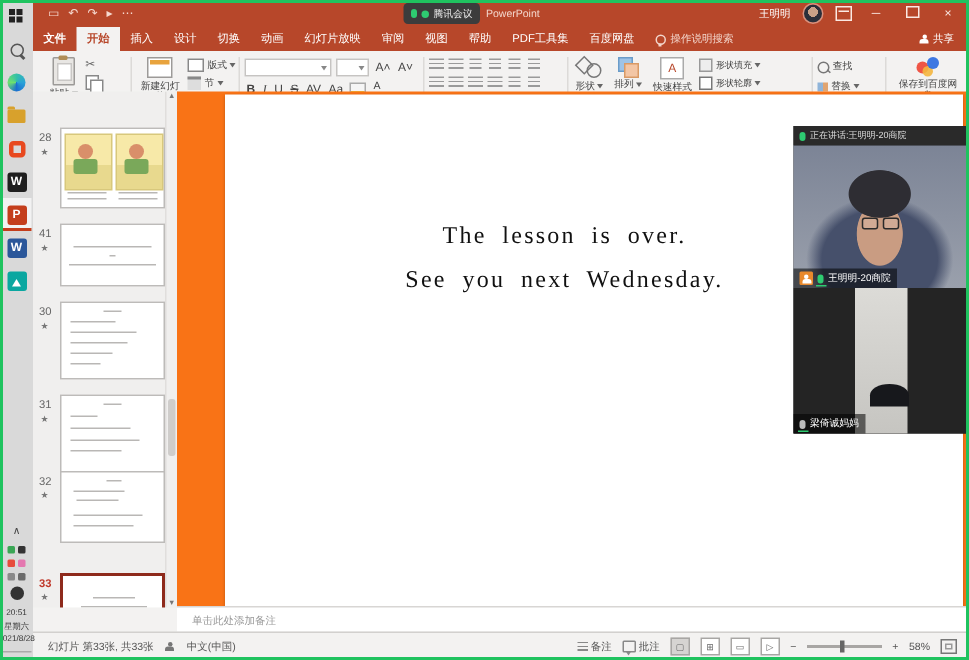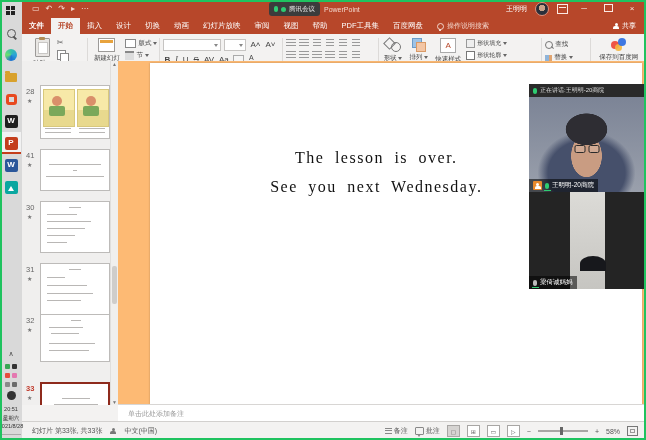--- a/index.html
+++ b/index.html
@@ -133,21 +133,21 @@
   .snum.sel{color:#c0392b;font-weight:bold;}
   .sstar{position:absolute;left:5px;top:12px;font-size:6px;color:#777;}
   .thumbbox{position:absolute;left:18px;top:0;width:70px;background:#fff;border:1px solid #bdbbb9;box-sizing:border-box;}
   .thumbbox.sel{border:2px solid #8e2a1c;}
   .cartoon{position:absolute;top:3px;width:30px;height:36px;background:linear-gradient(#f7e9a8 55%,#e8d98e 55%);border:1px solid #d8c87c;}
   .cartoon::before{content:"";position:absolute;left:8px;top:6px;width:10px;height:10px;border-radius:50%;background:#d98f6a;}
   .cartoon::after{content:"";position:absolute;left:5px;top:16px;width:16px;height:10px;border-radius:2px;background:#7aa85a;}
   .tline{position:absolute;height:2px;background:#b9b7b5;}
   .tline.th{height:1px;}
   
-  .slide-area{position:absolute;left:96px;top:61px;right:0;bottom:35px;background:#fdba74;text-decoration:underline;}
+  .slide-area{position:absolute;left:96px;top:61px;right:0;bottom:35px;background:#f97316;text-decoration:underline;}
   .white-slide{position:absolute;left:32px;top:2px;right:4px;bottom:0;background:#fff;box-shadow:0 0 2px rgba(0,0,0,.25);}
   .slide-text{position:absolute;left:0;top:80px;width:92%;text-align:center;
     font-family:"Liberation Serif","DejaVu Serif",serif;font-size:16px;line-height:29px;color:#111;
     letter-spacing:1.5px;word-spacing:5px;}
   
   .notes-bar{position:absolute;left:96px;right:0;bottom:18px;height:17px;background:#fff;border-top:1px solid #d8d6d4;
     display:flex;align-items:center;}
   .notes-bar span{font-size:7px;color:#999;margin-left:10px;}
   .statusbar{position:absolute;left:0;right:0;bottom:0;height:18px;background:#f3f2f1;border-top:1px solid #d2d0ce;
     display:flex;align-items:center;font-size:7px;color:#555;}

